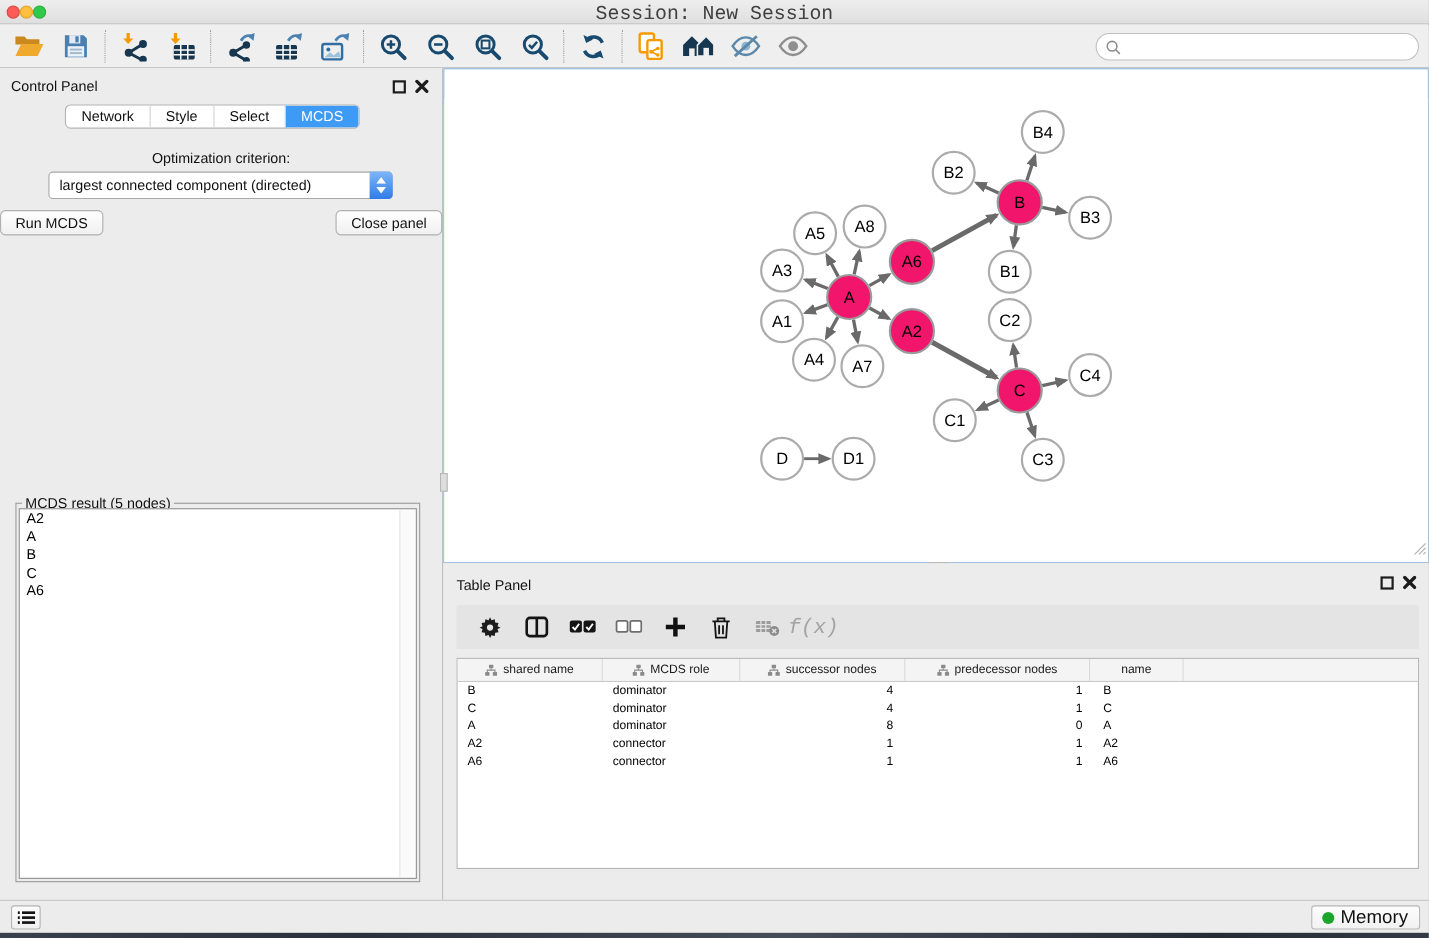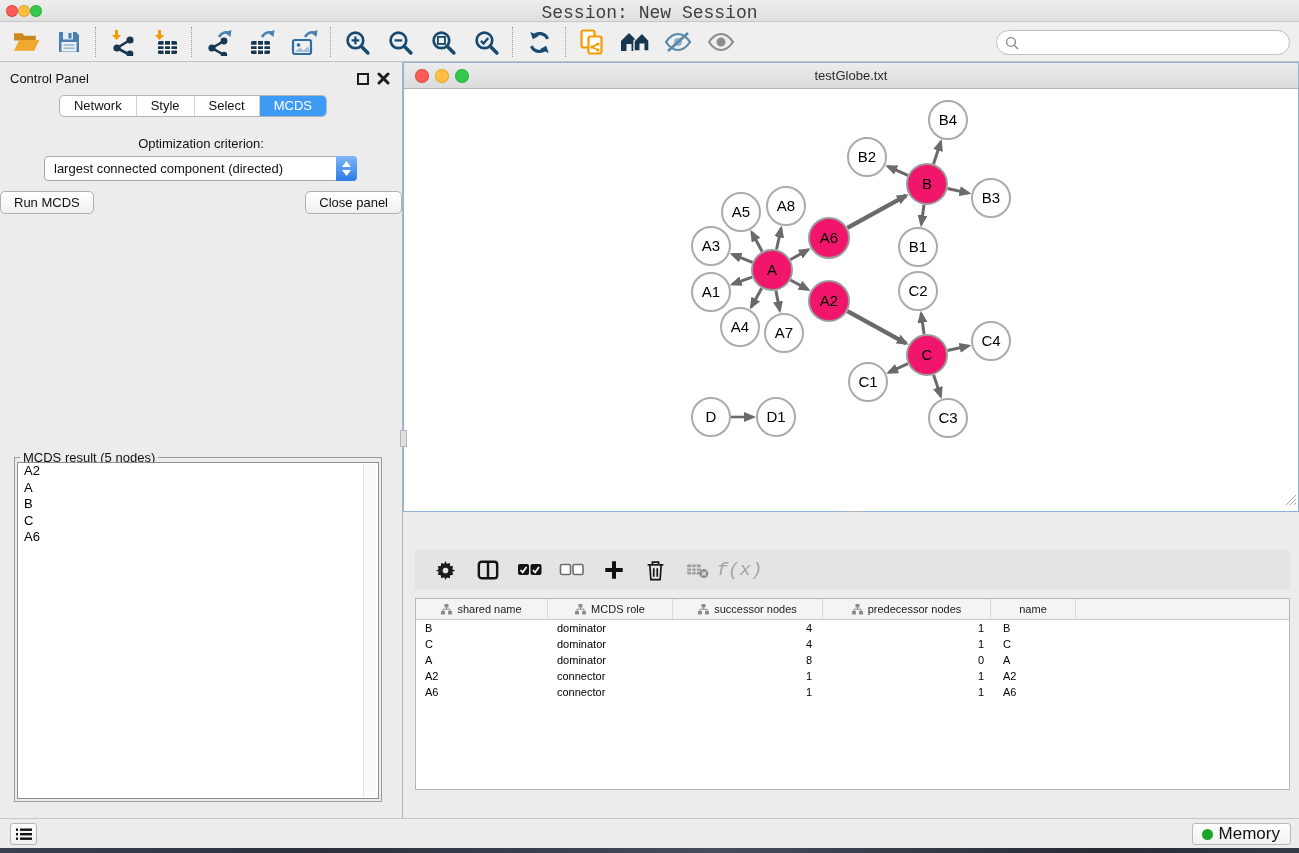--- a/index.html
+++ b/index.html
@@ -314,26 +314,20 @@
       <div class="mcds-item">A2</div>
           <div class="mcds-item">A</div>
           <div class="mcds-item">B</div>
           <div class="mcds-item">C</div>
           <div class="mcds-item">A6</div>
         </div>
     </div>
   </div>
 
   <div class="net-window">
-    <div class="net-titlebar">
-      <span class="ntl red"></span>
-      <span class="ntl yellow"></span>
-      <span class="ntl green"></span>
-      <div class="net-title">testGlobe.txt</div>
-    </div>
     <div class="net-canvas">
       <svg id="graph-svg" width="894" height="422" viewBox="404 89 894 422">
         <defs>
           <marker id="arrowhead" markerWidth="12" markerHeight="10" refX="9" refY="5" orient="auto" markerUnits="userSpaceOnUse">
             <path d="M0 0L12 5L0 10z" fill="#6a6a6a"></path>
           </marker>
         </defs>
       <line x1="762.1" y1="251.5" x2="751.8" y2="232.3" class="edge" stroke-width="3" marker-end="url(#arrowhead)"></line>
           <line x1="776.5" y1="249.5" x2="781.1" y2="228.5" class="edge" stroke-width="3" marker-end="url(#arrowhead)"></line>
           <line x1="752.5" y1="262.3" x2="732.4" y2="254.4" class="edge" stroke-width="3" marker-end="url(#arrowhead)"></line>
@@ -442,20 +436,27 @@
         <svg width="12" height="12" viewBox="0 0 12 12">
             <path d="M11 1L1 11M11 5L5 11M11 9L9 11" stroke="#ababab" stroke-width="1"></path>
           </svg>
       </span>
     </div>
   </div>
   <span class="grip-v"></span>
   <span class="grip-h"></span>
 
   <div class="table-panel">
+    <div class="tp-head">
+      <span class="ptitle">Table Panel</span>
+      <span class="float-btn" style="right:32px;top:2px;"></span>
+      <svg class="close-btn" style="right:11px;top:1px;" viewBox="0 0 13 13">
+        <path d="M2 2l9 9M11 2l-9 9" stroke="#1c1c1c" stroke-width="3" stroke-linecap="round"></path>
+      </svg>
+    </div>
     <div class="tp-toolbar">
       <span class="ttbtn">
         <svg width="23" height="23" viewBox="0 0 26 26">
           <path d="M13 3.5l1.5 3.1 3.3-1 .5 3.4 3.4.5-1 3.3 3.1 1.5-3.1 1.5 1 3.3-3.4.5-.5 3.4-3.3-1L13 25l-1.5-3.1-3.3 1-.5-3.4-3.4-.5 1-3.3L2.2 14.3l3.1-1.5-1-3.3 3.4-.5.5-3.4 3.3 1z" fill="#1c1c1c" transform="translate(0,-1.2)"></path>
           <circle cx="13" cy="13" r="3.2" fill="#e4e4e4"></circle>
         </svg>
       </span>
       <span class="ttbtn">
         <svg width="24" height="22" viewBox="0 0 26 24">
           <rect x="3" y="3" width="20" height="18" rx="3" fill="none" stroke="#141414" stroke-width="2.6"></rect>

